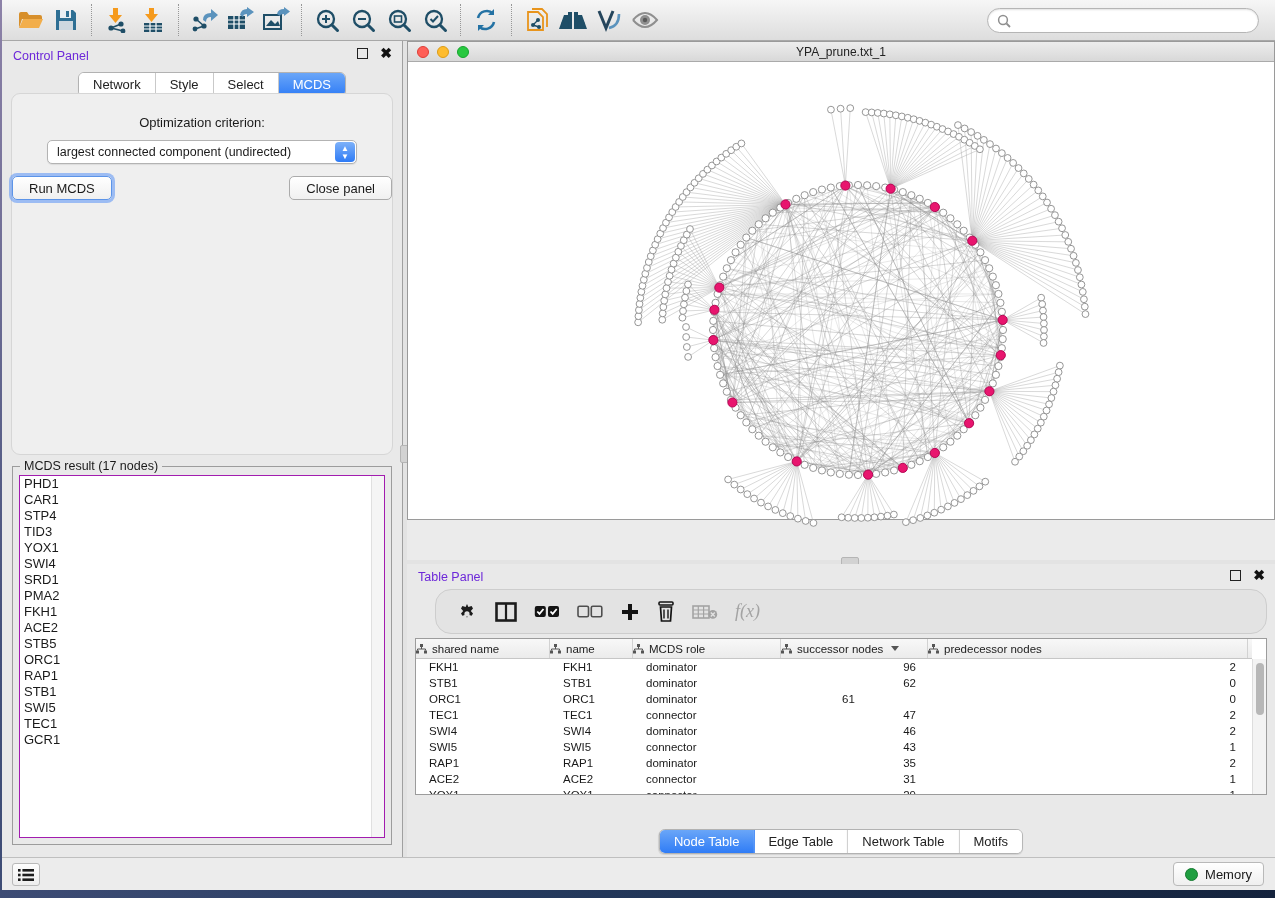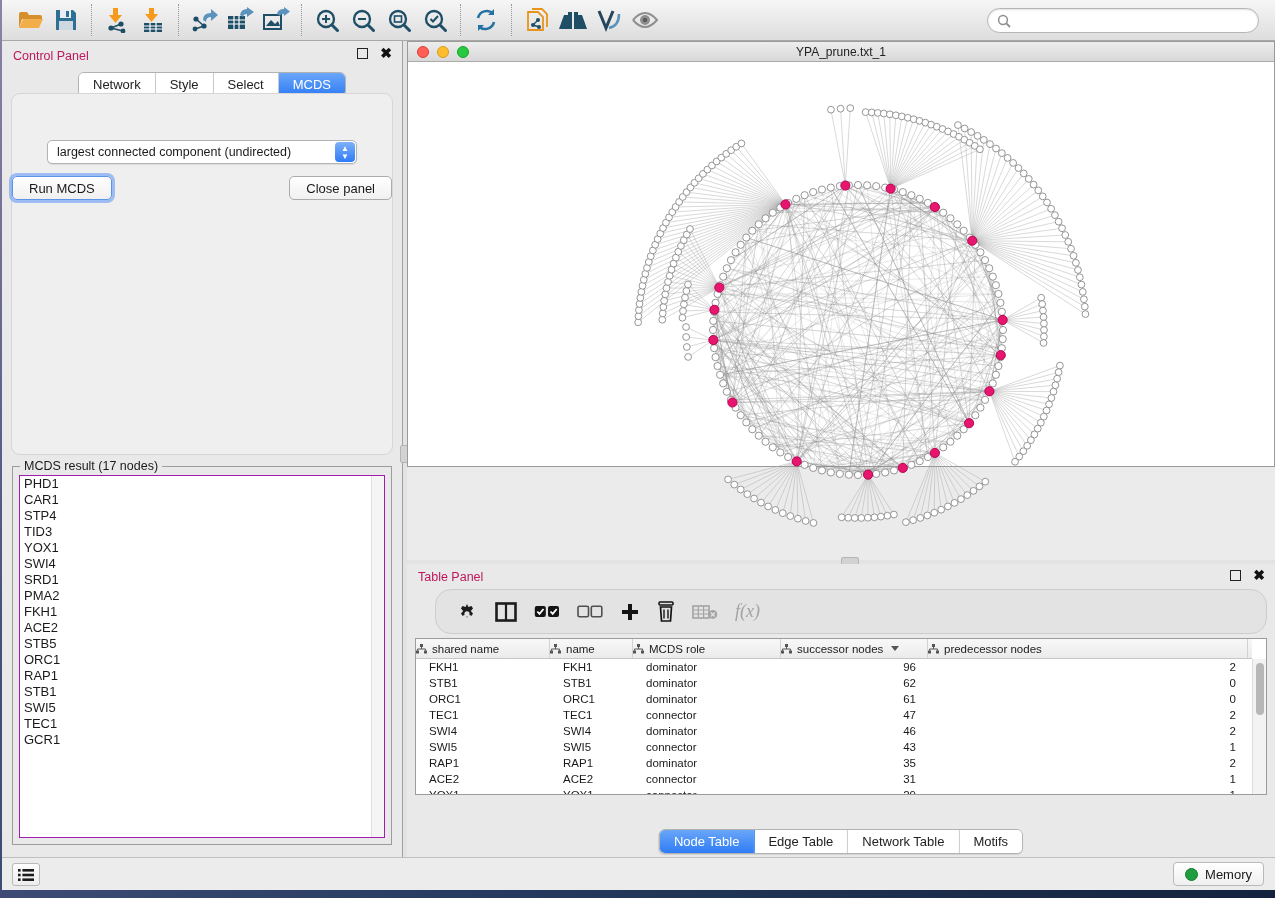--- a/index.html
+++ b/index.html
@@ -13,21 +13,21 @@
     background:linear-gradient(#f6f6f6,#dddddd); border-bottom:1px solid #a8a8a8;
     display:flex; align-items:center; padding-left:10px; }
   .tbtn { width:36px; height:34px; display:flex; align-items:center; justify-content:center; border-radius:4px; }
   .tsep { width:0; height:32px; border-left:1px dotted #979797; margin:0 7px; }
   .searchbox { position:absolute; right:16px; top:8px; width:272px; height:25px; background:#fff;
     border:1px solid #b5b5b5; border-radius:13px; display:flex; align-items:center; padding:0 9px; box-shadow:inset 0 1px 2px rgba(0,0,0,.12); }
 
   
   .control-panel { position:absolute; left:0; top:41px; width:401px; bottom:33px;
     background:#e9e9e9; border-right:1px solid #a0a0a0; }
-  .panel-title { position:absolute; left:11px; top:8px; font-size:12.5px; color:#be185d; }
+  .panel-title { position:absolute; left:11px; top:8px; font-size:12.5px; color:#6d28d9; }
   .win-btns { position:absolute; right:10px; top:7px; display:flex; gap:12px; align-items:center; }
   .float-glyph { width:11px; height:11px; border:1.8px solid #222; display:inline-block; }
   .close-glyph { font-size:14px; font-weight:bold; color:#111; line-height:11px; }
   .segmented { position:absolute; display:flex; border:1px solid #b2b2b2; border-radius:6px;
     background:#fff; overflow:hidden; box-shadow:0 1px 1px rgba(0,0,0,.1); }
   .seg { padding:4px 14px; font-size:13px; color:#222; border-right:1px solid #c9c9c9; background:#fff; }
   .seg:last-child { border-right:none; }
   .seg.active { background:linear-gradient(#6aa6f8,#2f7cf6); color:#fff; border-right-color:#2f7cf6; }
   .cp-tabs { top:31px; left:76px; }
   .tab-content { position:absolute; left:9px; right:9px; top:52px; height:362px;
@@ -52,21 +52,21 @@
 
   
   .splitter-v { position:absolute; left:401px; top:41px; width:4px; bottom:33px; background:#e3e3e3; }
   .vhandle { position:absolute; left:-3px; top:404px; width:9px; height:18px; background:#d2d2d2;
     border:1px solid #b5b5b5; border-radius:2px; }
   .splitter-h { position:absolute; left:405px; right:0; top:560px; height:4px; background:#e3e3e3; }
   .hhandle { position:absolute; left:50%; top:-3px; width:18px; height:9px; background:#d2d2d2;
     border:1px solid #b5b5b5; border-radius:2px; }
 
   
-  .network-window { position:absolute; left:405px; top:41px; right:0; height:426px;
+  .network-window { position:absolute; left:405px; top:41px; right:0; height:479px;
     border:1px solid #9a9a9a; background:#7f1d1d; }
   .nw-titlebar { position:absolute; left:0; right:0; top:0; height:20px;
     background:linear-gradient(#ededed,#d8d8d8); border-bottom:1px solid #aaaaaa;
     display:flex; align-items:center; }
   .lights { display:flex; gap:8px; padding-left:9px; }
   .light { width:12px; height:12px; border-radius:50%; }
   .nw-title { position:absolute; width:100%; text-align:center; font-size:12px; color:#222; }
   .nw-canvas { position:absolute; left:0; right:0; top:20px; bottom:0; background:#fff; }
 
   
@@ -244,20 +244,21 @@
       <span class="float-glyph"></span>
       <span class="close-glyph">✖</span>
     </div>
     <div class="segmented cp-tabs">
         <span class="seg">Network</span>
         <span class="seg">Style</span>
         <span class="seg">Select</span>
         <span class="seg active">MCDS</span>
       </div>
     <div class="tab-content">
+      <div class="opt-label">Optimization criterion:</div>
       <div class="dropdown">
         <span>largest connected component (undirected)</span>
         <span class="dd-stepper">
             <span>▲</span>
             <span>▼</span>
           </span>
       </div>
       <div class="btn-row">
         <span class="mac-btn focused">Run MCDS</span>
         <span class="mac-btn">Close panel</span>
@@ -1248,21 +1249,21 @@
             <div class="td" style="width: 134px;">STB1</div>
             <div class="td" style="width: 83px;">STB1</div>
             <div class="td" style="width: 148px;">dominator</div>
             <div class="td num" style="width: 147px;">62</div>
             <div class="td num" style="width: 320px;">0</div>
           </div>
           <div class="tr">
             <div class="td" style="width: 134px;">ORC1</div>
             <div class="td" style="width: 83px;">ORC1</div>
             <div class="td" style="width: 148px;">dominator</div>
-            <div class="td num" style="width: 147px;">61</div>
+            <div class="td num" style="width: 147px; text-align: center;">61</div>
             <div class="td num" style="width: 320px;">0</div>
           </div>
           <div class="tr">
             <div class="td" style="width: 134px;">TEC1</div>
             <div class="td" style="width: 83px;">TEC1</div>
             <div class="td" style="width: 148px;">connector</div>
             <div class="td num" style="width: 147px;">47</div>
             <div class="td num" style="width: 320px;">2</div>
           </div>
           <div class="tr">

